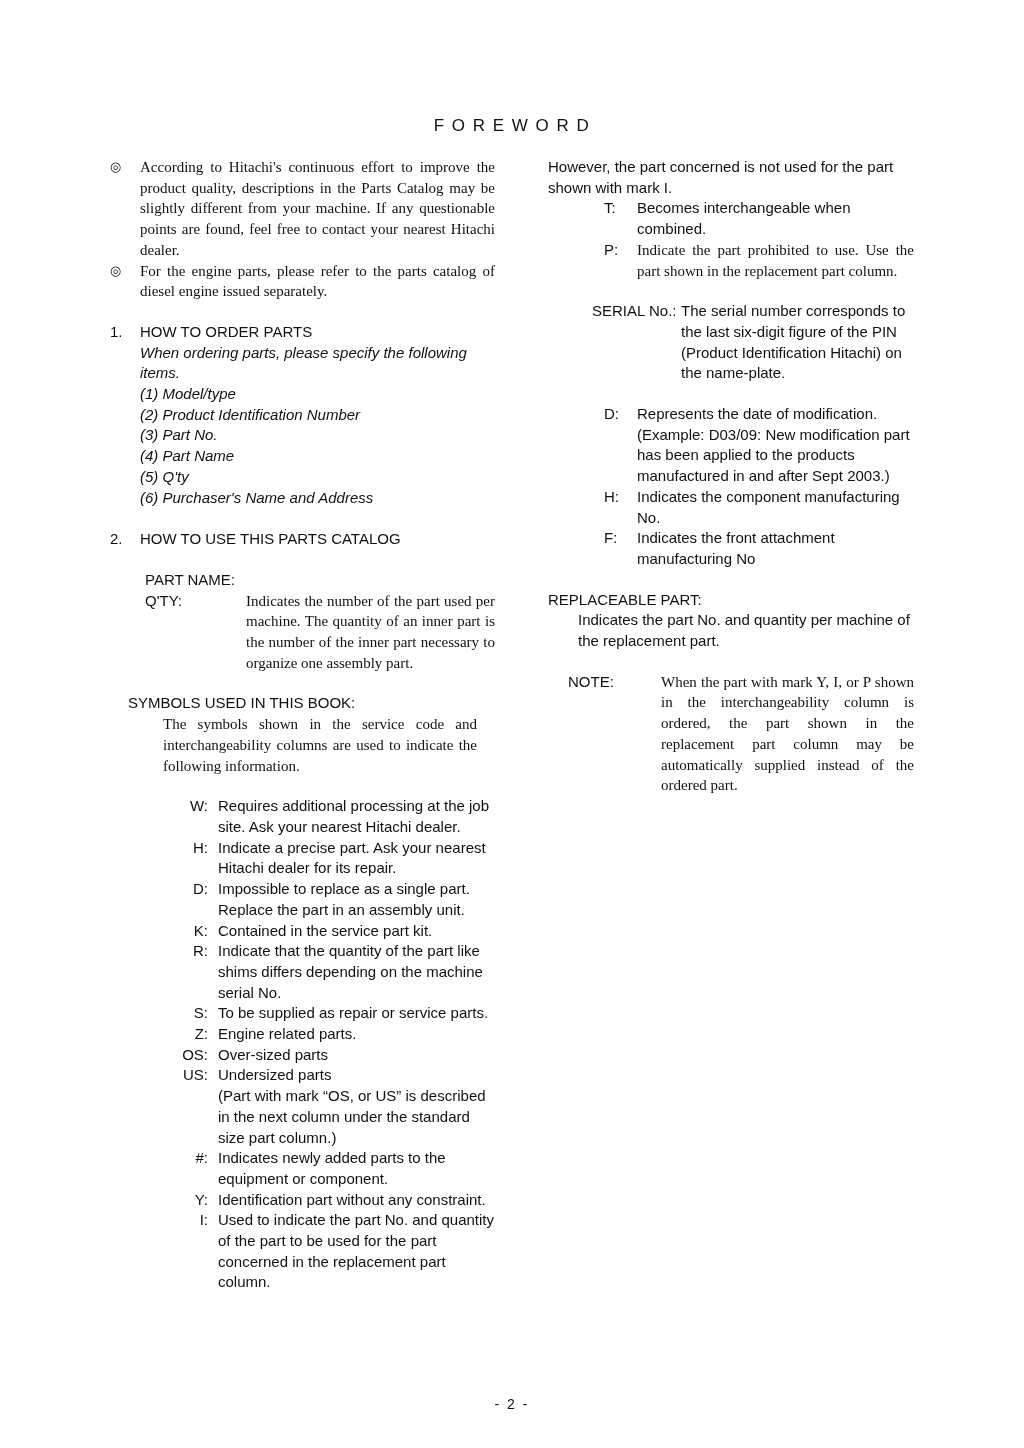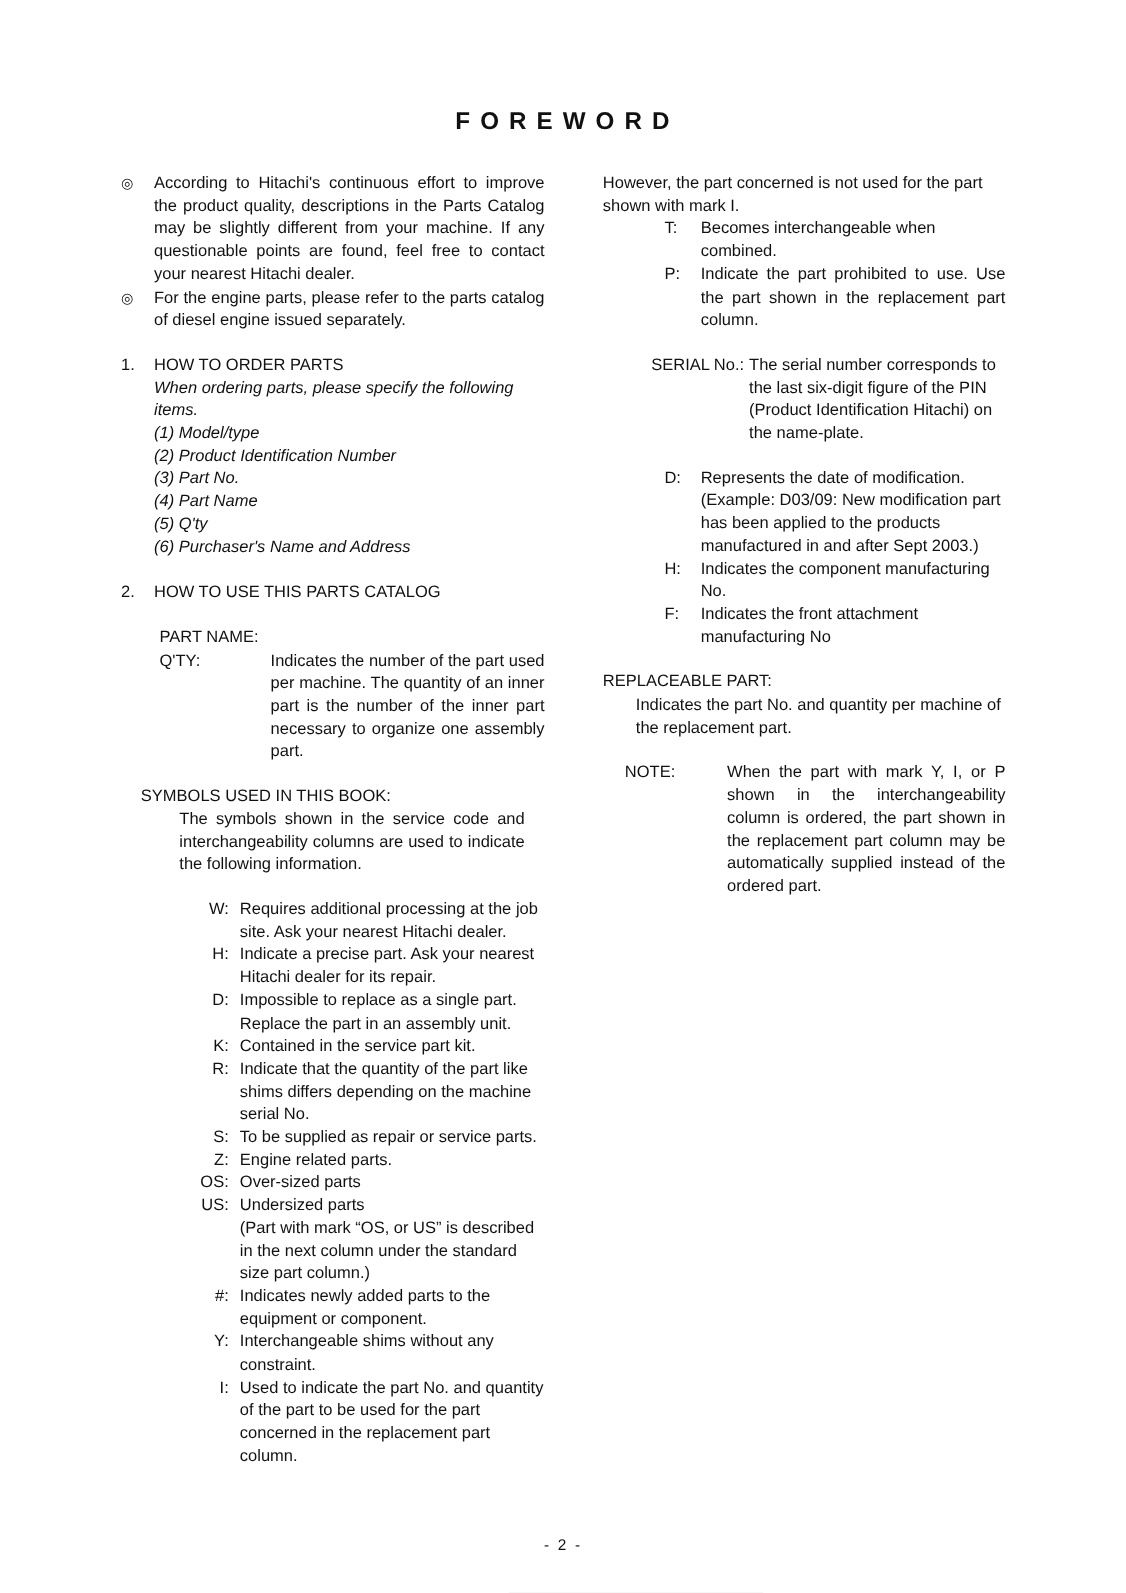--- a/index.html
+++ b/index.html
@@ -11,36 +11,36 @@
     font-family: "Liberation Sans", sans-serif;
     font-size: 15px;
     line-height: 20.7px;
     color: #111111;
     overflow: hidden;
     margin: 0 auto;
   }
   p { margin: 0; }
   .title {
     position: absolute;
-    top: 100px;
+    top: 116px;
     left: 0;
     width: 100%;
     text-align: center;
-    font-size: 22px;
-    font-weight: 700;
+    font-size: 17px;
+    font-weight: 400;
     letter-spacing: 1.5px;
     margin: 0;
   }
   .col { position: absolute; top: 157px; }
   .col-left  { left: 110px; width: 385px; }
   .col-right { left: 548px; width: 366px; }
 
   .gap { margin-top: 20px; }
   .gap21 { margin-top: 21px; }
-  .just { text-align: justify; }
+  .just { text-align: justify; font-family: Liberation Serif, serif; }
 
   
   .notice { display: flex; }
   .notice .bullet { width: 30px; flex: none; font-size: 13px; }
   .notice p { flex: 1; }
 
   .sec-head { display: flex; }
   .sec-head .num { width: 30px; flex: none; }
   .sec-body { padding-left: 30px; font-style: italic; }
 
@@ -169,21 +169,21 @@
       <div class="sym-row">
         <span class="sym-label"></span>
         <p class="sym-text">(Part with mark “OS, or US” is described in the next column under the standard size part column.)</p>
       </div>
       <div class="sym-row">
         <span class="sym-label">#:</span>
         <p class="sym-text">Indicates newly added parts to the equipment or component.</p>
       </div>
       <div class="sym-row">
         <span class="sym-label">Y:</span>
-        <p class="sym-text">Interchangeable shims without any constraint.</p>
+        <p class="sym-text">Identification part without any constraint.</p>
       </div>
       <div class="sym-row">
         <span class="sym-label">I:</span>
         <p class="sym-text">Used to indicate the part No. and quantity of the part to be used for the part concerned in the replacement part column.</p>
       </div>
     </div>
 
   </div>
 
   <div class="col col-right">

